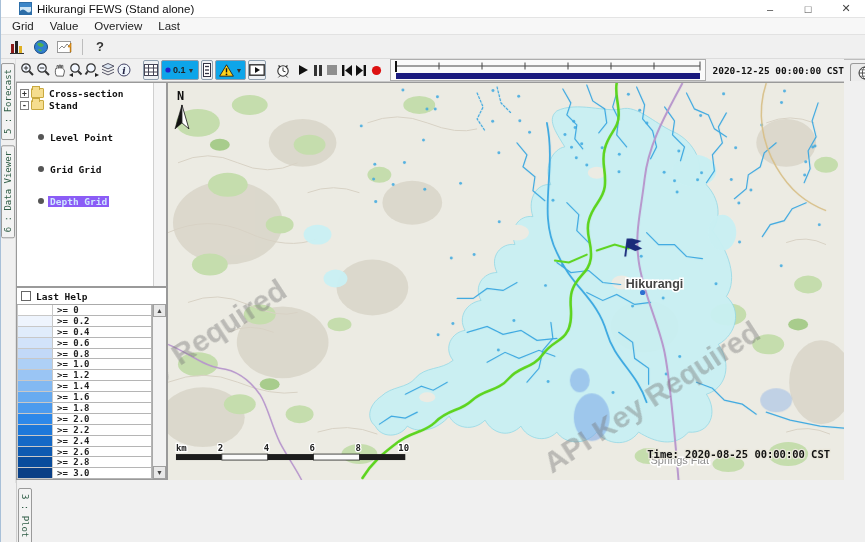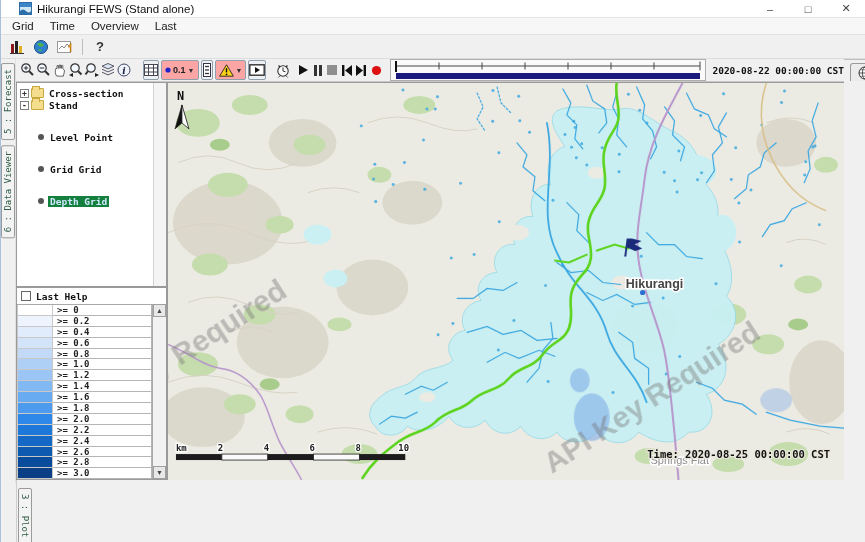--- a/index.html
+++ b/index.html
@@ -26,21 +26,21 @@
 
   
   .toolbar1 { height: 24px; background: #f0f0f0; display: flex; align-items: center; padding-left: 4px; border-bottom: 1px solid #dcdcdc; }
   .tb-btn { width: 24px; height: 20px; display: flex; align-items: center; justify-content: center; }
   .tb-sep { width: 1px; height: 16px; background: #bdbdbd; margin: 0 5px; }
   .help-q { font-weight: bold; font-size: 13px; color: #333; }
 
   .toolbar2 { height: 26px; background: #f0f0f0; display: flex; align-items: center; padding-left: 4px; border-bottom: 1px solid #c8c8c8; }
   .tb2-btn { width: 22px; height: 20px; display: flex; align-items: center; justify-content: center; }
   .tb2-border { border: 1px solid #8f9fae; background: #eef1f4; border-radius: 2px; margin: 0 1px; }
-  .dd-box { display: flex; align-items: center; gap: 2px; padding: 0 3px; height: 20px; border: 1px solid #8f9fae; background: #fca5a5; border-radius: 2px; margin: 0 1px; }
+  .dd-box { display: flex; align-items: center; gap: 2px; padding: 0 3px; height: 20px; border: 1px solid #8f9fae; background: #0ea5e9; border-radius: 2px; margin: 0 1px; }
   .dd-box .dd-val { font-size: 9px; font-weight: bold; color: #222; }
   .dd-arrow { font-size: 7px; color: #333; }
   .timeline-wrap { margin-left: 8px; width: 316px; height: 22px; }
   .tb-datetime { margin-left: 6px; font-size: 9.5px; font-weight: bold; color: #111; white-space: nowrap; }
 
   
   .mainrow { display: flex; height: 424px; }
   .left-strip { width: 20px; background: #f0f0f0; display: flex; flex-direction: column; align-items: center; padding-top: 4px; gap: 5px; border-right: 1px solid #e0e0e0; }
   .right-strip { width: 17px; background: #f0f0f0; display: flex; flex-direction: column; align-items: center; padding-top: 8px; border-left: 1px solid #cfcfcf; }
   .vtab { font-family: "DejaVu Sans Mono", monospace; font-size: 9px; color: #2f5d46; background: #f3f3f3; border: 1px solid #9a9a9a; border-radius: 2px; padding: 5px 1px; white-space: nowrap; }
@@ -55,21 +55,21 @@
   .tree-panel { height: 206px; border: 1px solid #9a9a9a; border-bottom: 2px solid #9a9a9a; background: #fff; display: flex; }
   .tree-inner { flex: 1; padding: 4px 0 0 3px; overflow: hidden; }
   .tree-scroll { width: 13px; background: #f4f4f4; border-left: 1px solid #d0d0d0; }
   .tree-row { display: flex; align-items: center; height: 12px; margin-bottom: 0; font-family: "DejaVu Sans Mono", monospace; font-size: 9.5px; font-weight: 600; color: #111; white-space: nowrap; }
   .expander { width: 9px; height: 9px; border: 1px solid #808080; background: #fff; font-size: 8px; line-height: 7px; text-align: center; color: #333; margin-right: 2px; flex: none; }
   .folder { width: 13px; height: 10px; background: #f5dd8e; border: 1px solid #c9a93f; border-radius: 1px; margin-right: 3px; flex: none; position: relative; }
   .folder:before { content: ""; position: absolute; top: -3px; left: 0; width: 6px; height: 3px; background: #f5dd8e; border: 1px solid #c9a93f; border-bottom: none; }
   .bullet { width: 6px; height: 6px; border-radius: 50%; background: #555; margin: 0 4px 0 2px; flex: none; }
   .tree-child { margin-left: 16px; margin-top: 20px; }
   .tree-label { padding: 0 2px; }
-  .tree-label.selected { background: #15803d; color: #cfe8ff; }
+  .tree-label.selected { background: #8b5cf6; color: #cfe8ff; }
 
   
   .legend-panel { height: 192px; border: 1px solid #9a9a9a; border-top: none; background: #fff; display: flex; flex-direction: column; overflow: hidden; }
   .legend-header { height: 16px; display: flex; align-items: center; padding-left: 4px; font-family: "DejaVu Sans Mono", monospace; font-size: 9.5px; font-weight: 600; color: #111; flex: none; }
   .checkbox { width: 10px; height: 10px; border: 1px solid #666; background: #fff; margin-right: 5px; flex: none; }
   .legend-body { display: flex; flex: 1; overflow: hidden; }
   .legend-rows { flex: 1; overflow: hidden; border-top: 1px solid #aaa; }
   .lg-row { display: flex; height: 10.9px; }
   .lg-sw { width: 36px; border: 1px solid #c8c8c8; border-top: none; flex: none; }
   .lg-lb { flex: 1; border: 1px solid #b5b5b5; border-top: none; border-left: none; background: #fff; font-family: "DejaVu Sans Mono", monospace; font-size: 9px; font-weight: 600; color: #222; padding-left: 4px; line-height: 10px; }
@@ -96,21 +96,21 @@
   <span class="app-title">Hikurangi FEWS  (Stand alone)</span>
   <div class="win-controls">
     <span class="win-btn">–</span>
     <span class="win-btn">□</span>
     <span class="win-btn">✕</span>
   </div>
 </div>
 
 <div class="menubar">
   <span class="menu-item">Grid</span>
-  <span class="menu-item">Time</span>
+  <span class="menu-item">Value</span>
   <span class="menu-item">Overview</span>
   <span class="menu-item">Last</span>
 </div>
 
 <div class="toolbar1">
   <span class="tb-btn">
     <svg width="16" height="14">
         <rect x="2" y="4" width="3" height="9" fill="#8a1a1a"></rect>
         <rect x="6" y="1" width="3" height="12" fill="#222"></rect>
         <rect x="10" y="6" width="3" height="7" fill="#e0b020"></rect>
@@ -285,21 +285,21 @@
           <line x1="49" y1="3.5" x2="49" y2="10.5" stroke="#444"></line>
           <line x1="92" y1="3.5" x2="92" y2="10.5" stroke="#444"></line>
           <line x1="135" y1="3.5" x2="135" y2="10.5" stroke="#444"></line>
           <line x1="178" y1="3.5" x2="178" y2="10.5" stroke="#444"></line>
           <line x1="221" y1="3.5" x2="221" y2="10.5" stroke="#444"></line>
           <line x1="264" y1="3.5" x2="264" y2="10.5" stroke="#444"></line>
           <line x1="310" y1="2.5" x2="310" y2="11.5" stroke="#444"></line>
           <rect x="6" y="14" width="304" height="6" fill="#1a1a7e"></rect>
         </svg>
       </span>
-      <span class="tb-datetime mono">2020-08-22 00:00:00 CST</span>
+      <span class="tb-datetime mono">2020-12-25 00:00:00 CST</span>
     </div>
 
     <div class="content-row">
 
       <div class="left-panel">
         <div class="tree-panel">
           <div class="tree-inner">
             <div class="tree-row">
               <span class="expander">+</span>
               <span class="folder"></span>

